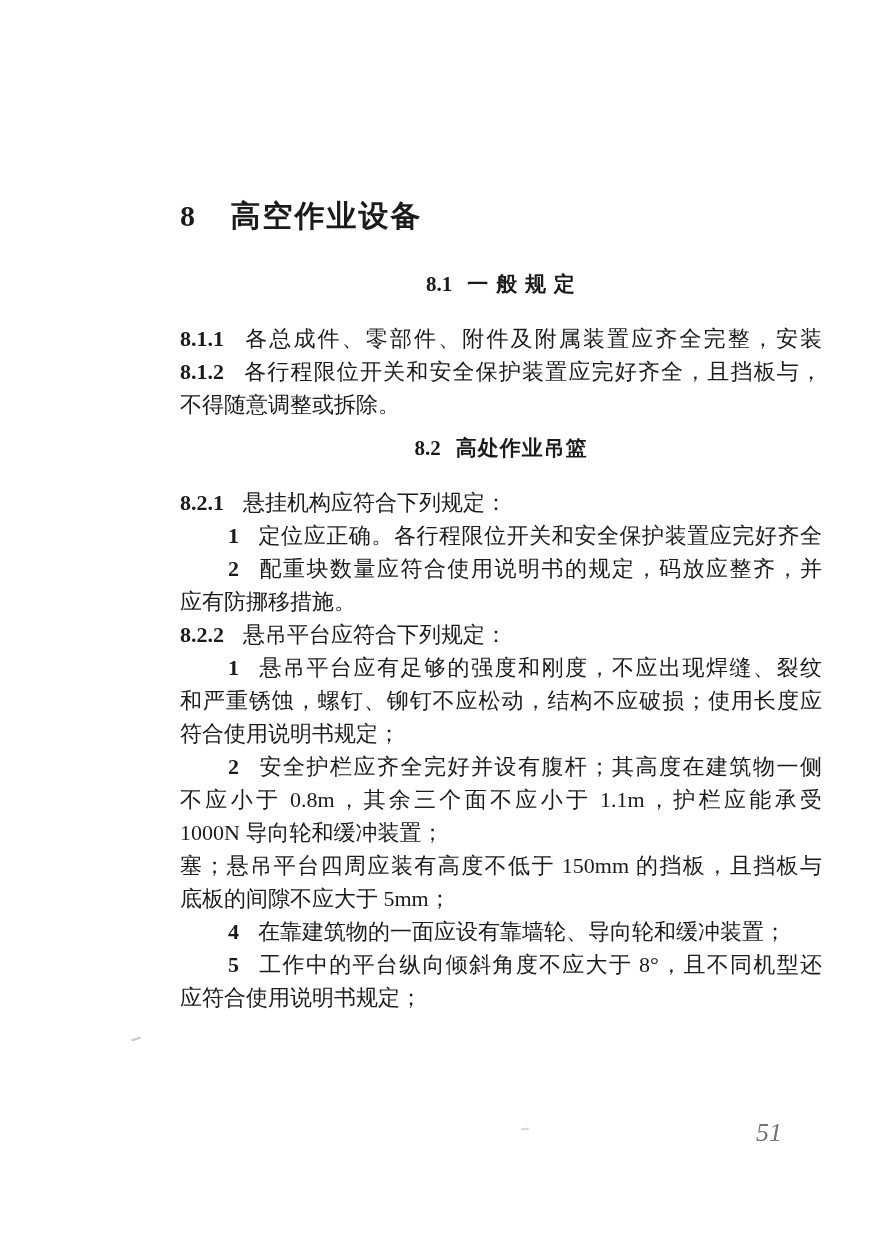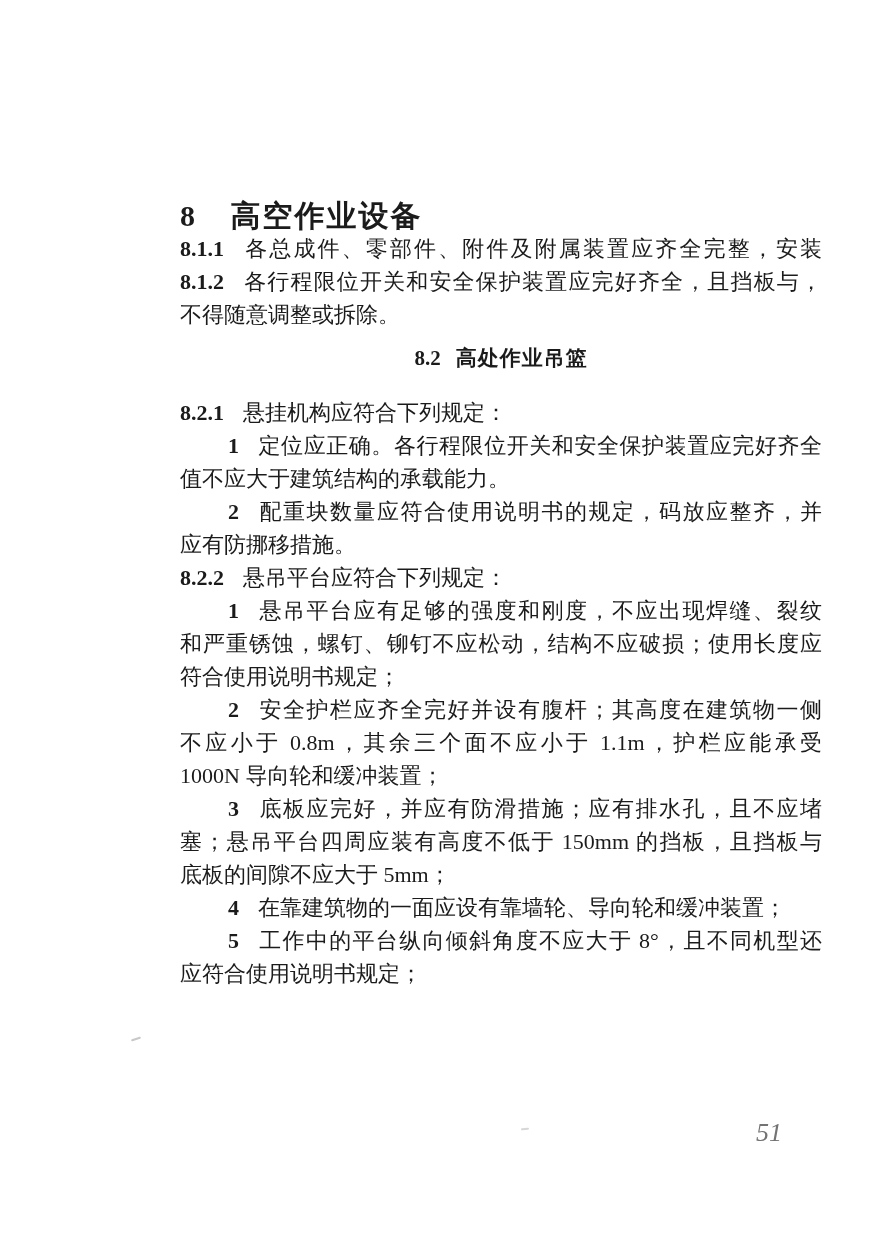--- a/index.html
+++ b/index.html
@@ -103,37 +103,36 @@
 </head>
 <body>
 
 <div class="page">
   <div class="content">
     <div class="h1">
       <span class="h1num">8</span>
       <span class="h1zh">高空作业设备</span>
     </div>
     <div id="doc-body">
+        <div class="h2"><span class="hnum">8.1</span><span class="hzh">一 般 规 定</span></div>
         <div class="line j"><span class="lbl">8.1.1</span><span>各总成件、零部件、附件及附属装置应齐全完整，安装</span></div>
         <div class="line j"><span class="lbl">8.1.2</span><span>各行程限位开关和安全保护装置应完好齐全，且挡板与，</span></div>
         <div class="line"><span>不得随意调整或拆除。</span></div>
         <div class="h2 h2-gap"><span class="hnum">8.2</span><span class="hzh">高处作业吊篮</span></div>
         <div class="line"><span class="lbl">8.2.1</span><span>悬挂机构应符合下列规定：</span></div>
         <div class="line j ind"><span class="lbl">1</span><span>定位应正确。各行程限位开关和安全保护装置应完好齐全</span></div>
-        <div class="line"><span>值不应大于建筑结构的承载能力。</span></div>
         <div class="line j ind"><span class="lbl">2</span><span>配重块数量应符合使用说明书的规定，码放应整齐，并</span></div>
         <div class="line"><span>应有防挪移措施。</span></div>
         <div class="line"><span class="lbl">8.2.2</span><span>悬吊平台应符合下列规定：</span></div>
         <div class="line j ind"><span class="lbl">1</span><span>悬吊平台应有足够的强度和刚度，不应出现焊缝、裂纹</span></div>
         <div class="line j"><span>和严重锈蚀，螺钉、铆钉不应松动，结构不应破损；使用长度应</span></div>
         <div class="line"><span>符合使用说明书规定；</span></div>
         <div class="line j ind"><span class="lbl">2</span><span>安全护栏应齐全完好并设有腹杆；其高度在建筑物一侧</span></div>
         <div class="line j"><span>不应小于 0.8m，其余三个面不应小于 1.1m，护栏应能承受</span></div>
         <div class="line"><span>1000N 导向轮和缓冲装置；</span></div>
-        <div class="line j ind"><span class="lbl">3</span><span>底板应完好，并应有防滑措施；应有排水孔，且不应堵</span></div>
         <div class="line j"><span>塞；悬吊平台四周应装有高度不低于 150mm 的挡板，且挡板与</span></div>
         <div class="line"><span>底板的间隙不应大于 5mm；</span></div>
         <div class="line ind"><span class="lbl">4</span><span>在靠建筑物的一面应设有靠墙轮、导向轮和缓冲装置；</span></div>
         <div class="line j ind"><span class="lbl">5</span><span>工作中的平台纵向倾斜角度不应大于 8°，且不同机型还</span></div>
         <div class="line"><span>应符合使用说明书规定；</span></div>
       </div>
   </div>
   <div class="pagenum">51</div>
   <div class="artifact a1"></div>
   <div class="artifact a2"></div>

